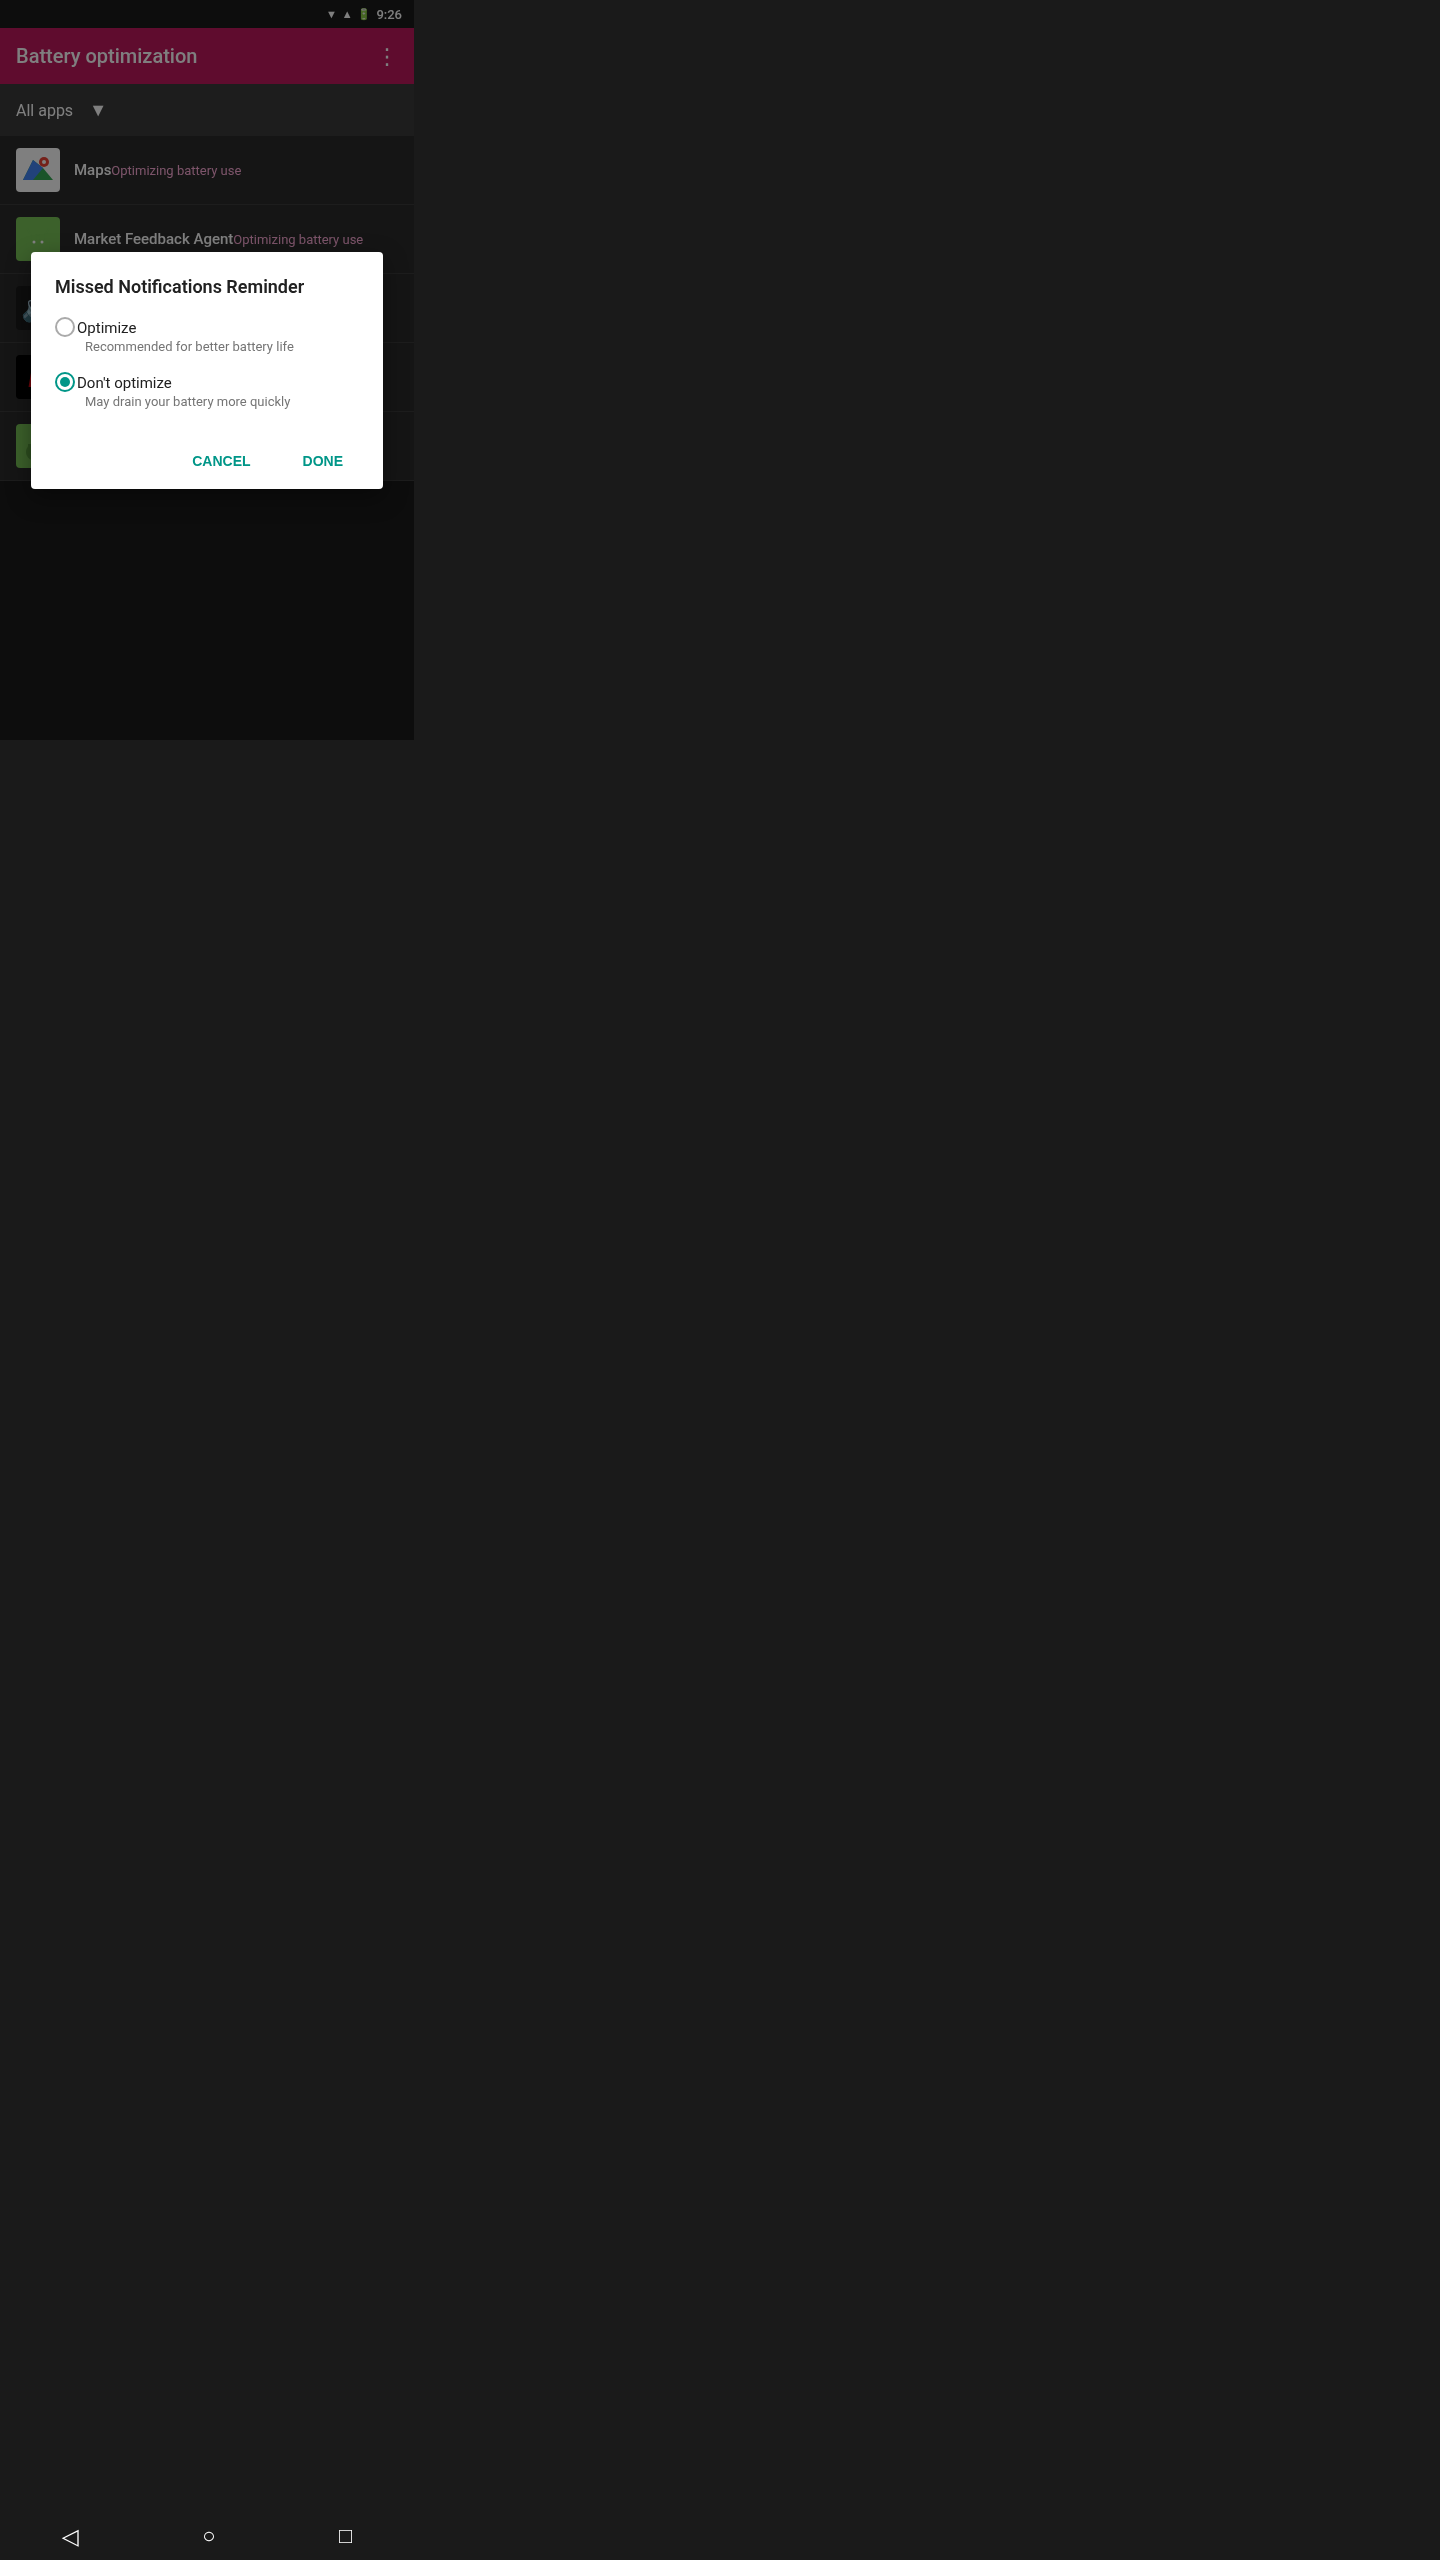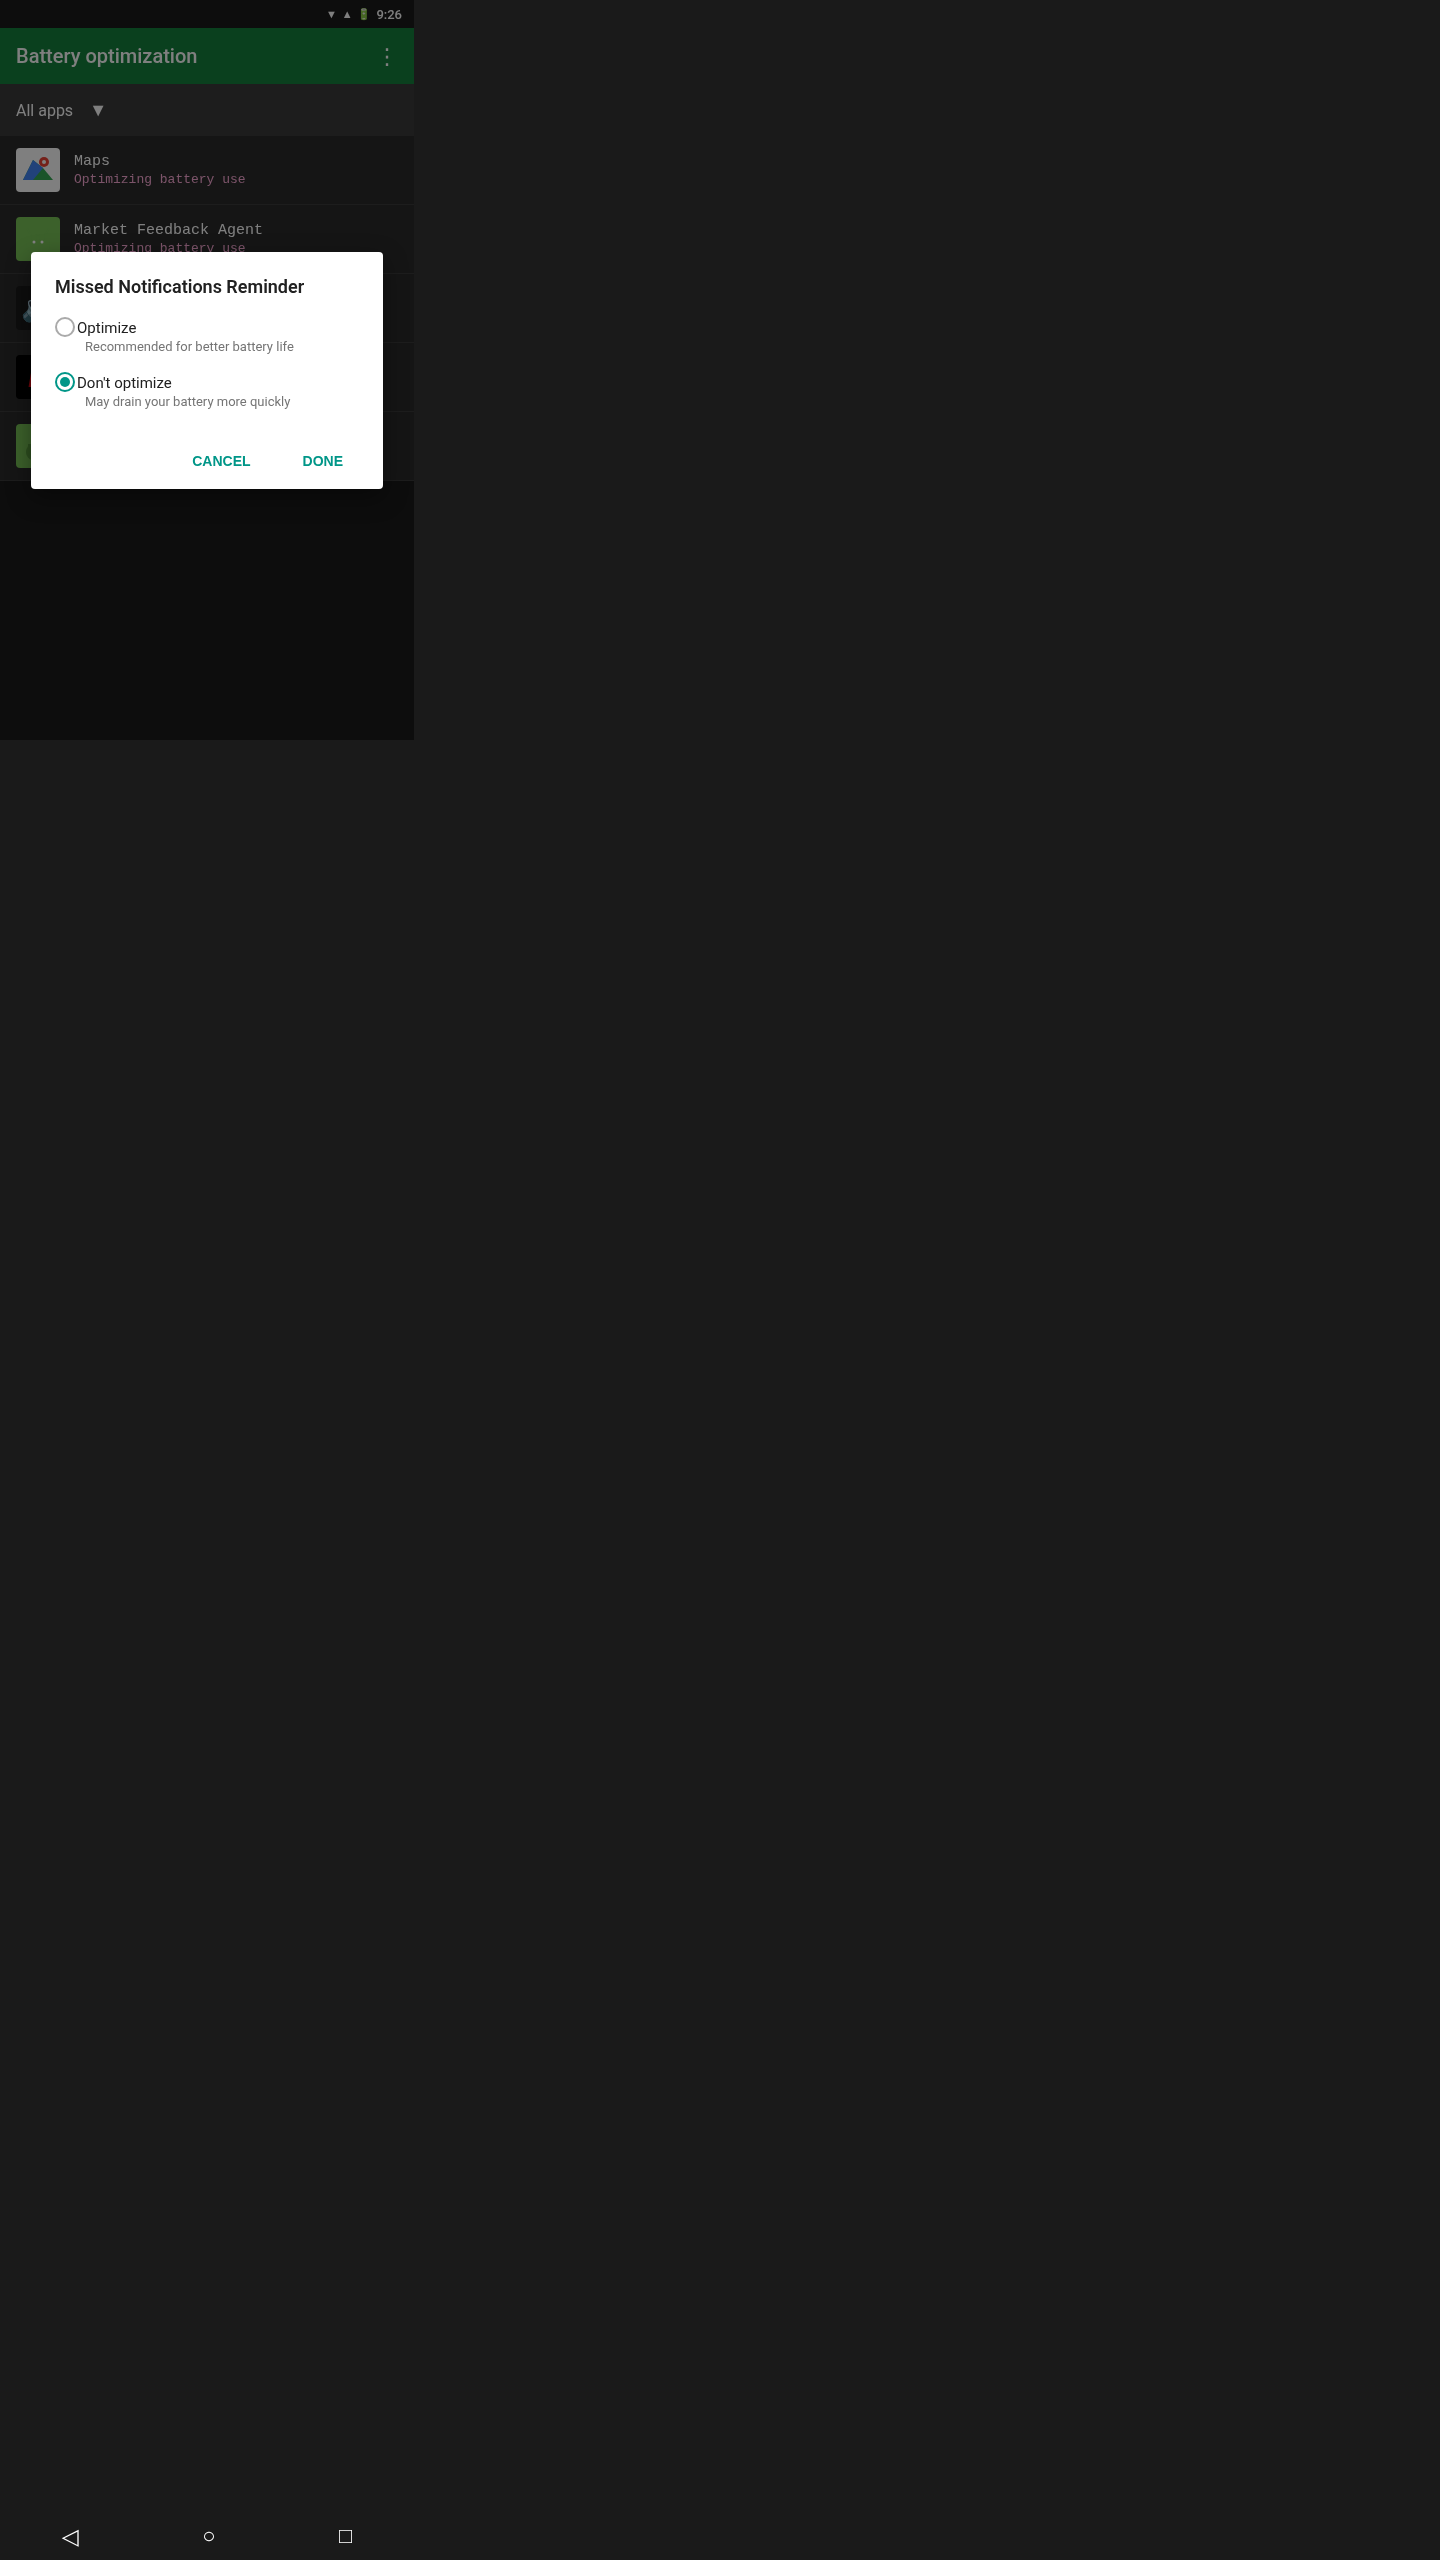--- a/index.html
+++ b/index.html
@@ -43,21 +43,21 @@
 
     .status-icon {
       color: white;
       font-size: 11px;
     }
 
     
     .app-bar {
       width: 100%;
       height: 56px;
-      background-color: #15803d;
+      background-color: #be185d;
       display: flex;
       align-items: center;
       justify-content: space-between;
       padding: 0 16px;
     }
 
     .app-title {
       color: white;
       font-size: 20px;
       font-weight: 500;
@@ -132,22 +132,21 @@
     .app-icon.netflix {
       background-color: #000000;
     }
 
     .app-icon.nexus {
       background-color: #78c257;
     }
 
     .app-info {
       display: flex;
-      flex-direction: column;
-      font-family: Liberation Mono, monospace;
+      flex-direction: row;
     }
 
     .app-name {
       color: white;
       font-size: 15px;
       font-weight: 500;
     }
 
     .app-status {
       color: #f9a8d4;

